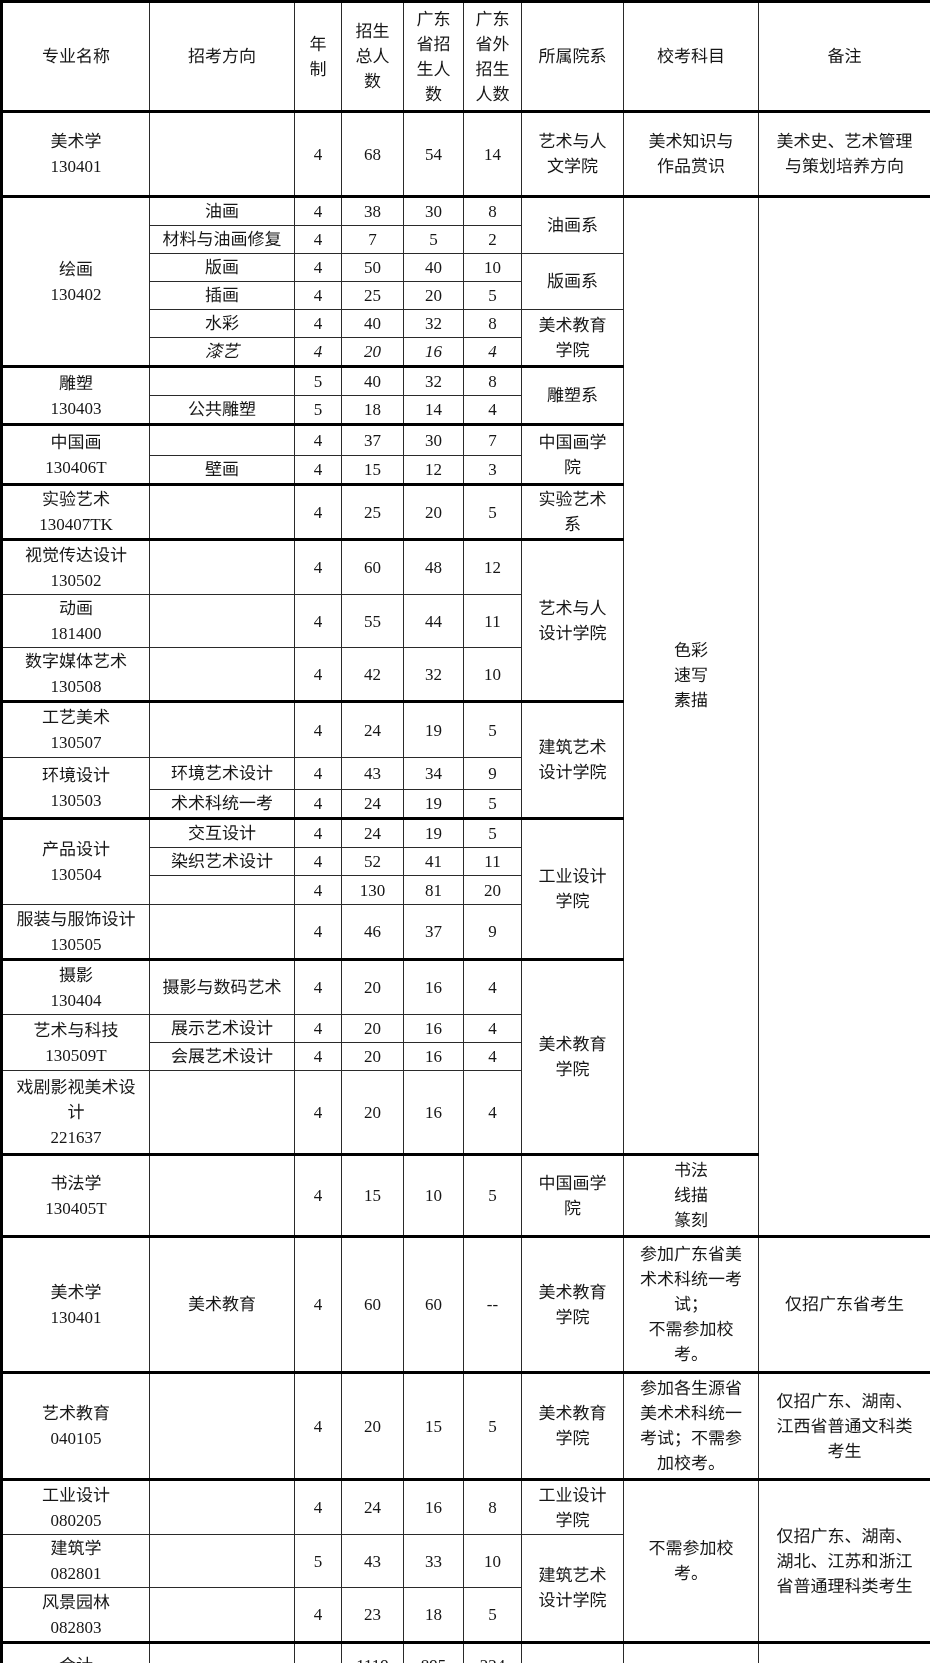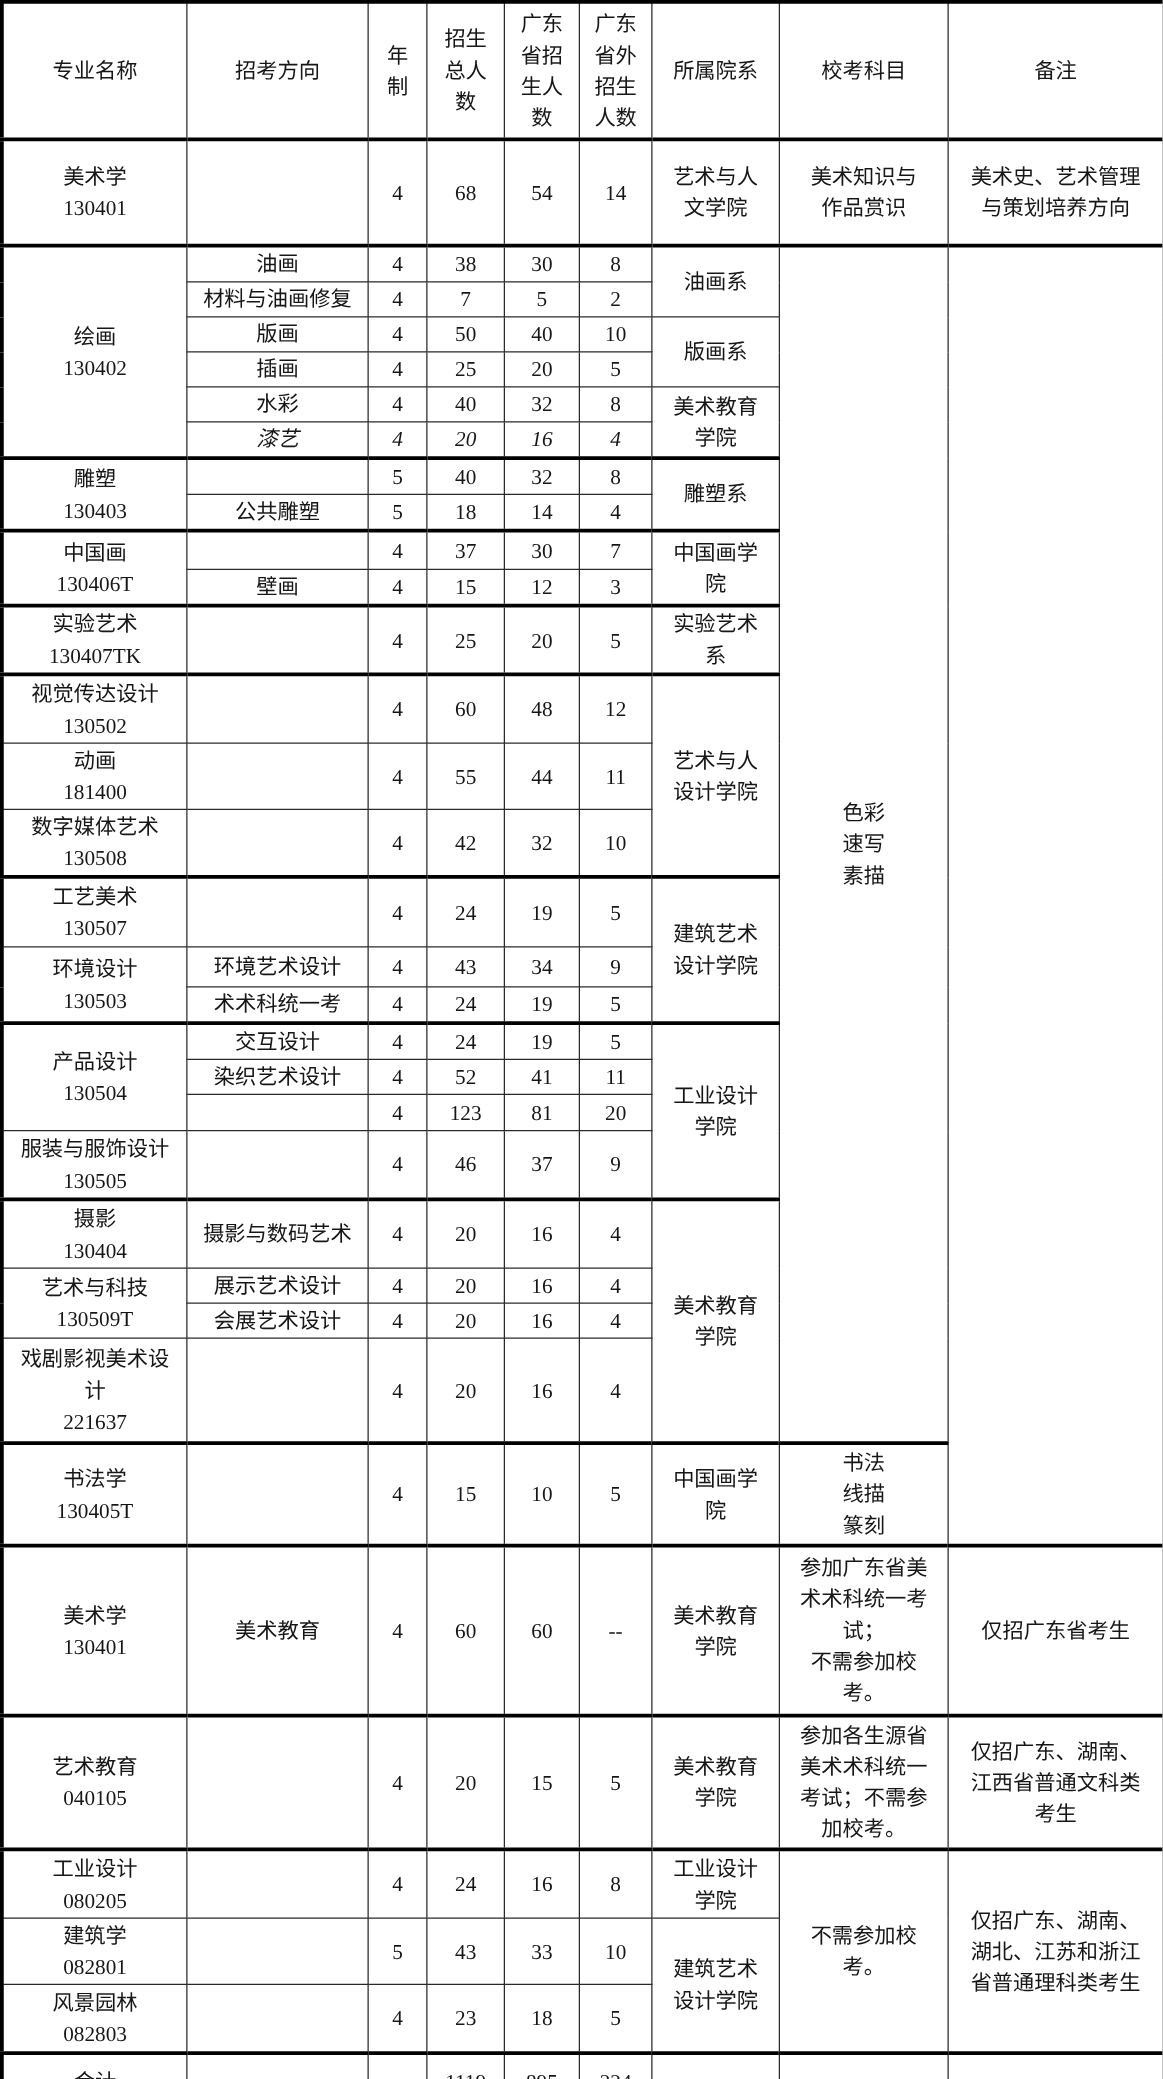--- a/index.html
+++ b/index.html
@@ -249,21 +249,21 @@
         <tr style="height: 26px;">
           <td>染织艺术设计</td>
           <td>4</td>
           <td>52</td>
           <td>41</td>
           <td>11</td>
         </tr>
         <tr style="height: 29px;">
           <td></td>
           <td>4</td>
-          <td>123</td>
+          <td>130</td>
           <td>81</td>
           <td>20</td>
         </tr>
         <tr style="height: 55px;">
           <td class="hb">服装与服饰设计
 130505</td>
           <td class="hb"></td>
           <td class="hb">4</td>
           <td class="hb">46</td>
           <td class="hb">37</td>

